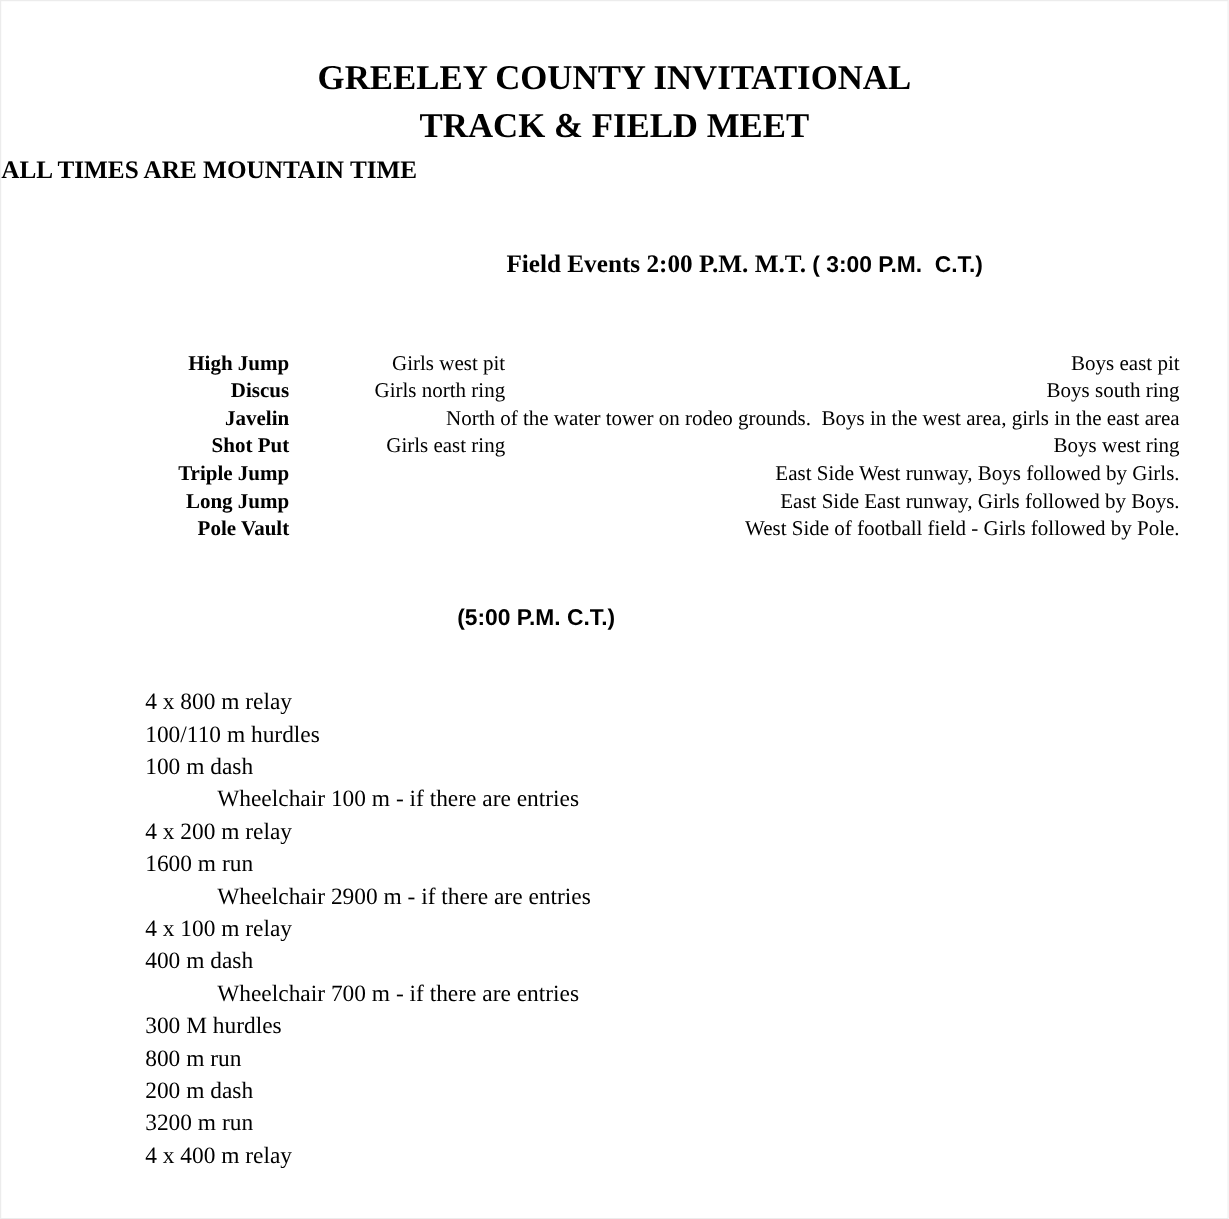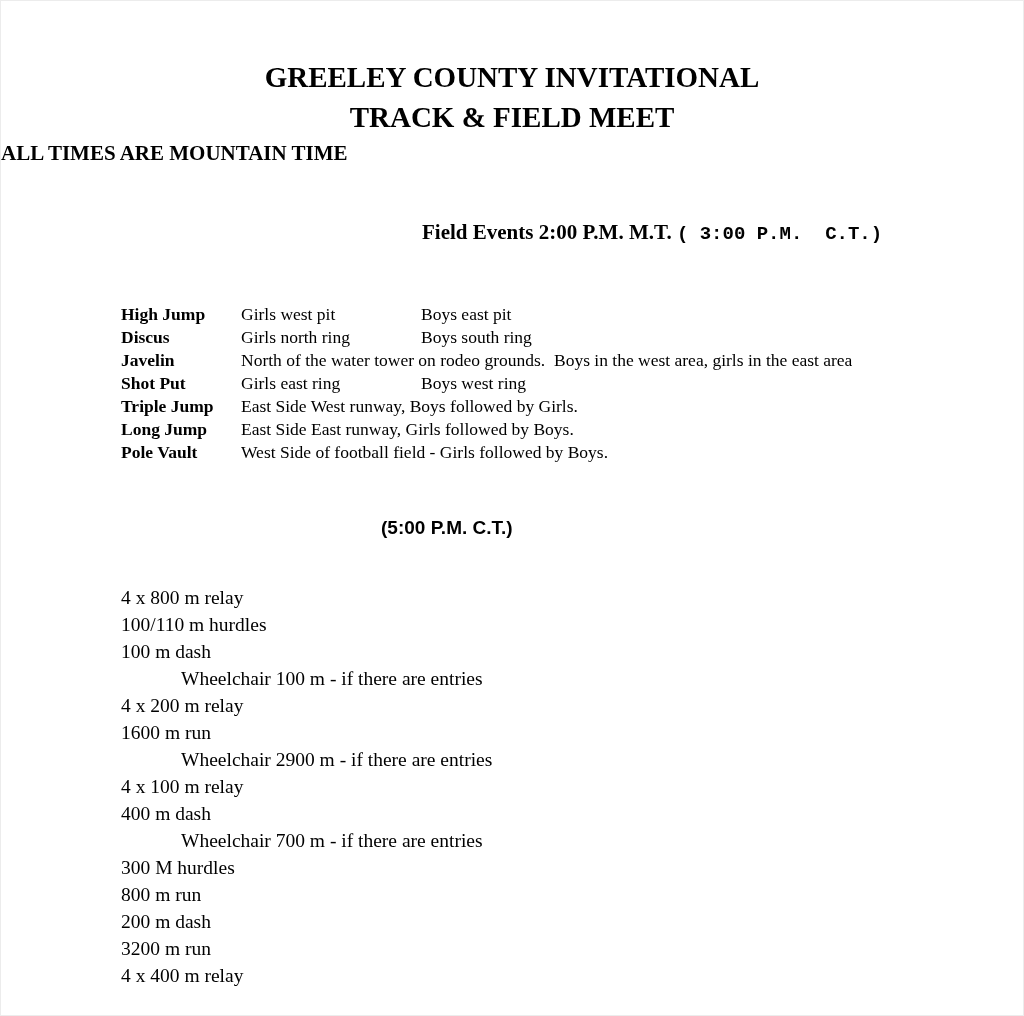--- a/index.html
+++ b/index.html
@@ -11,21 +11,21 @@
     position: relative;
     width: 1022px;
     height: 1014px;
     background: #ffffff;
     border: 1px solid #ececec;
     font-family: "Liberation Serif", serif;
     color: #000000;
     overflow: hidden;
   }
   .title-block {
-    padding-top: 56px;
+    padding-top: 44px;
     text-align: center;
     font-weight: 700;
     font-size: 29px;
     line-height: 40px;
   }
   .subtitle {
     margin-top: 4px;
     text-align: left;
     font-weight: 700;
     font-size: 21px;
@@ -33,33 +33,34 @@
   }
   .fe-heading {
     margin-top: 28px;
     margin-left: 400px;
     font-weight: 700;
     font-size: 21px;
     line-height: 26px;
     white-space: pre-wrap;
   }
   .fe-heading .sans {
-    font-family: Liberation Mono, monospace;
+    font-family: Liberation Sans, sans-serif;
     font-size: 19px;
   }
   .fe-table {
     margin-top: 30px;
     margin-left: 120px;
     margin-right: 40px;
     font-size: 17.5px;
     line-height: 23px;
   }
   .fe-row {
     display: flex;
     align-items: baseline;
+    text-align: right;
   }
   .fe-name {
     flex: 0 0 120px;
     font-weight: 700;
   }
   .fe-girls {
     flex: 0 0 180px;
   }
   .fe-boys {
     flex: 1 1 auto;
@@ -132,21 +133,21 @@
       <div class="fe-row">
         <div class="fe-name">Triple Jump</div>
         <div class="fe-desc">East Side West runway, Boys followed by Girls.</div>
       </div>
       <div class="fe-row">
         <div class="fe-name">Long Jump</div>
         <div class="fe-desc">East Side East runway, Girls followed by Boys.</div>
       </div>
       <div class="fe-row">
         <div class="fe-name">Pole Vault</div>
-        <div class="fe-desc">West Side of football field - Girls followed by Boys.</div>
+        <div class="fe-desc">West Side of football field - Girls followed by Pole.</div>
       </div>
     </div>
 
   <div class="ct-heading">(5:00 P.M. C.T.)</div>
 
 
   <div class="run-list">
       <div class="run-event">4 x 800 m relay</div>
       <div class="run-event">100/110 m hurdles</div>
       <div class="run-event">100 m dash</div>

